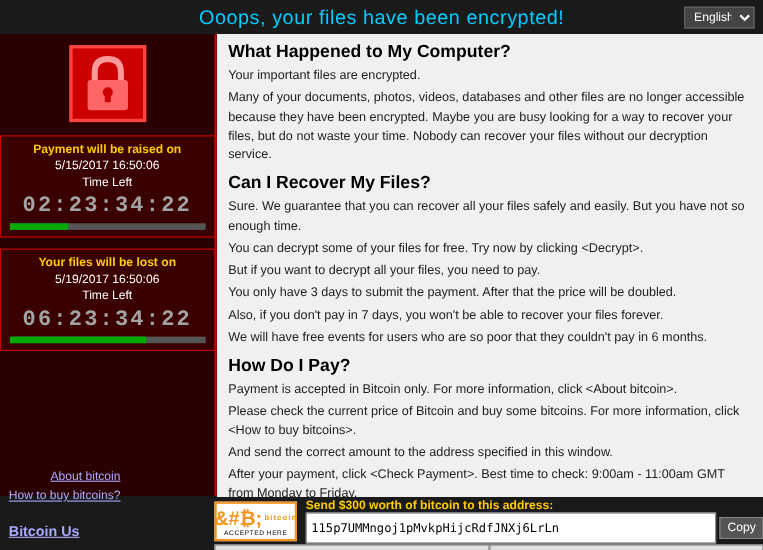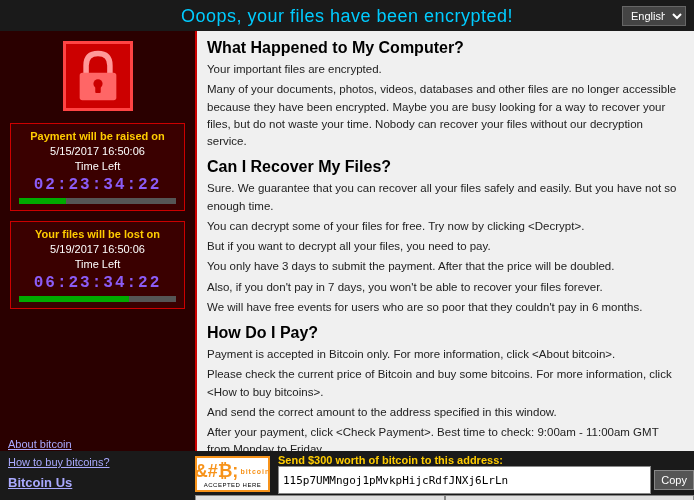--- a/index.html
+++ b/index.html
@@ -67,21 +67,21 @@
     }
 
     .lock-svg {
       width: 50px;
       height: 55px;
     }
 
     .countdown-box {
       background: #3a0000;
       border: 1px solid #cc0000;
-      width: 175px;
+      width: 196px;
       padding: 6px 8px;
       margin-bottom: 10px;
       text-align: center;
     }
 
     .countdown-title {
       color: #ffcc00;
       font-size: 11px;
       font-weight: bold;
       margin-bottom: 3px;
@@ -93,22 +93,22 @@
       margin-bottom: 3px;
     }
 
     .countdown-label {
       color: #ffffff;
       font-size: 11px;
       margin-bottom: 4px;
     }
 
     .countdown-timer {
-      color: #8b5cf6;
-      font-size: 16px;
+      color: #a3a3a3;
+      font-size: 20px;
       font-weight: bold;
       font-family: 'Courier New', monospace;
       letter-spacing: 2px;
       margin-bottom: 2px;
     }
 
     .progress-bar-container {
       width: 100%;
       height: 6px;
       background: #555;
@@ -245,25 +245,26 @@
       color: #000;
       cursor: pointer;
       display: flex;
       align-items: center;
       justify-content: center;
     }
 
     
     #left-links {
       position: absolute;
-      bottom: 32px;
+      bottom: 43px;
       left: 8px;
       display: flex;
       flex-direction: column;
       gap: 6px;
+      text-align: right;
     }
 
     .left-link {
       color: #aaaaff;
       font-size: 11px;
       text-decoration: underline;
       cursor: pointer;
     }
 
     #contact-us-link {

